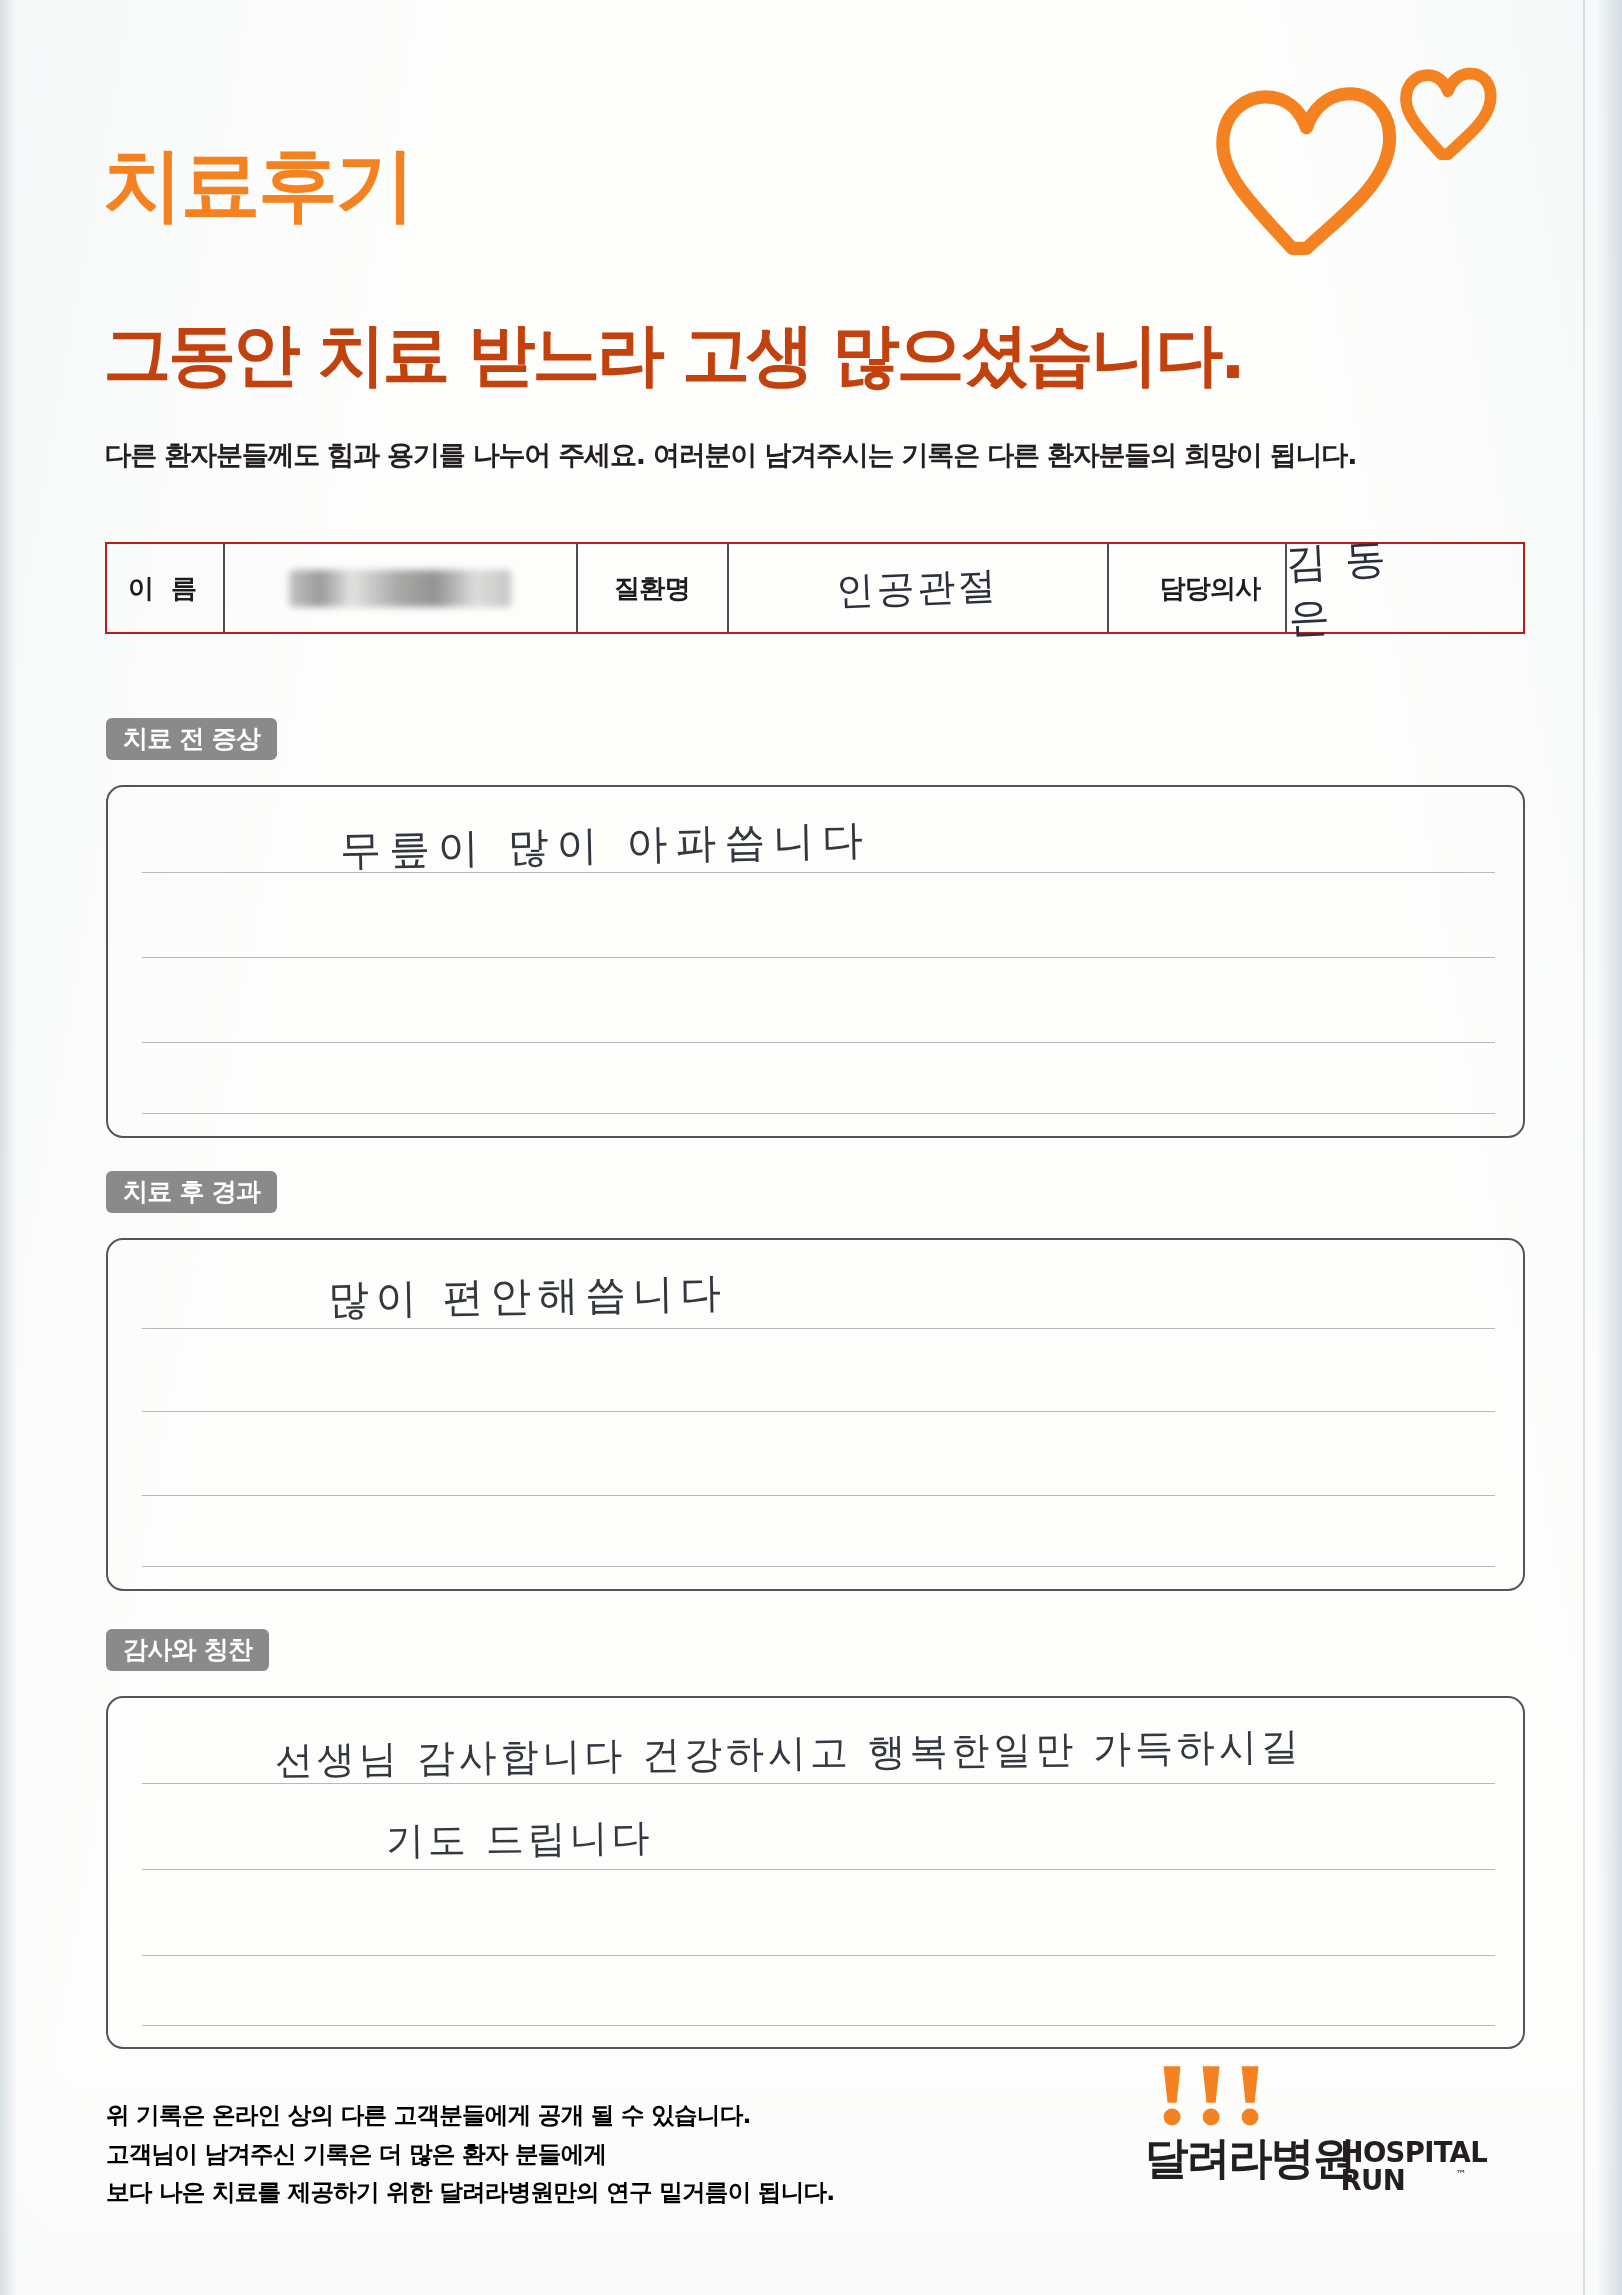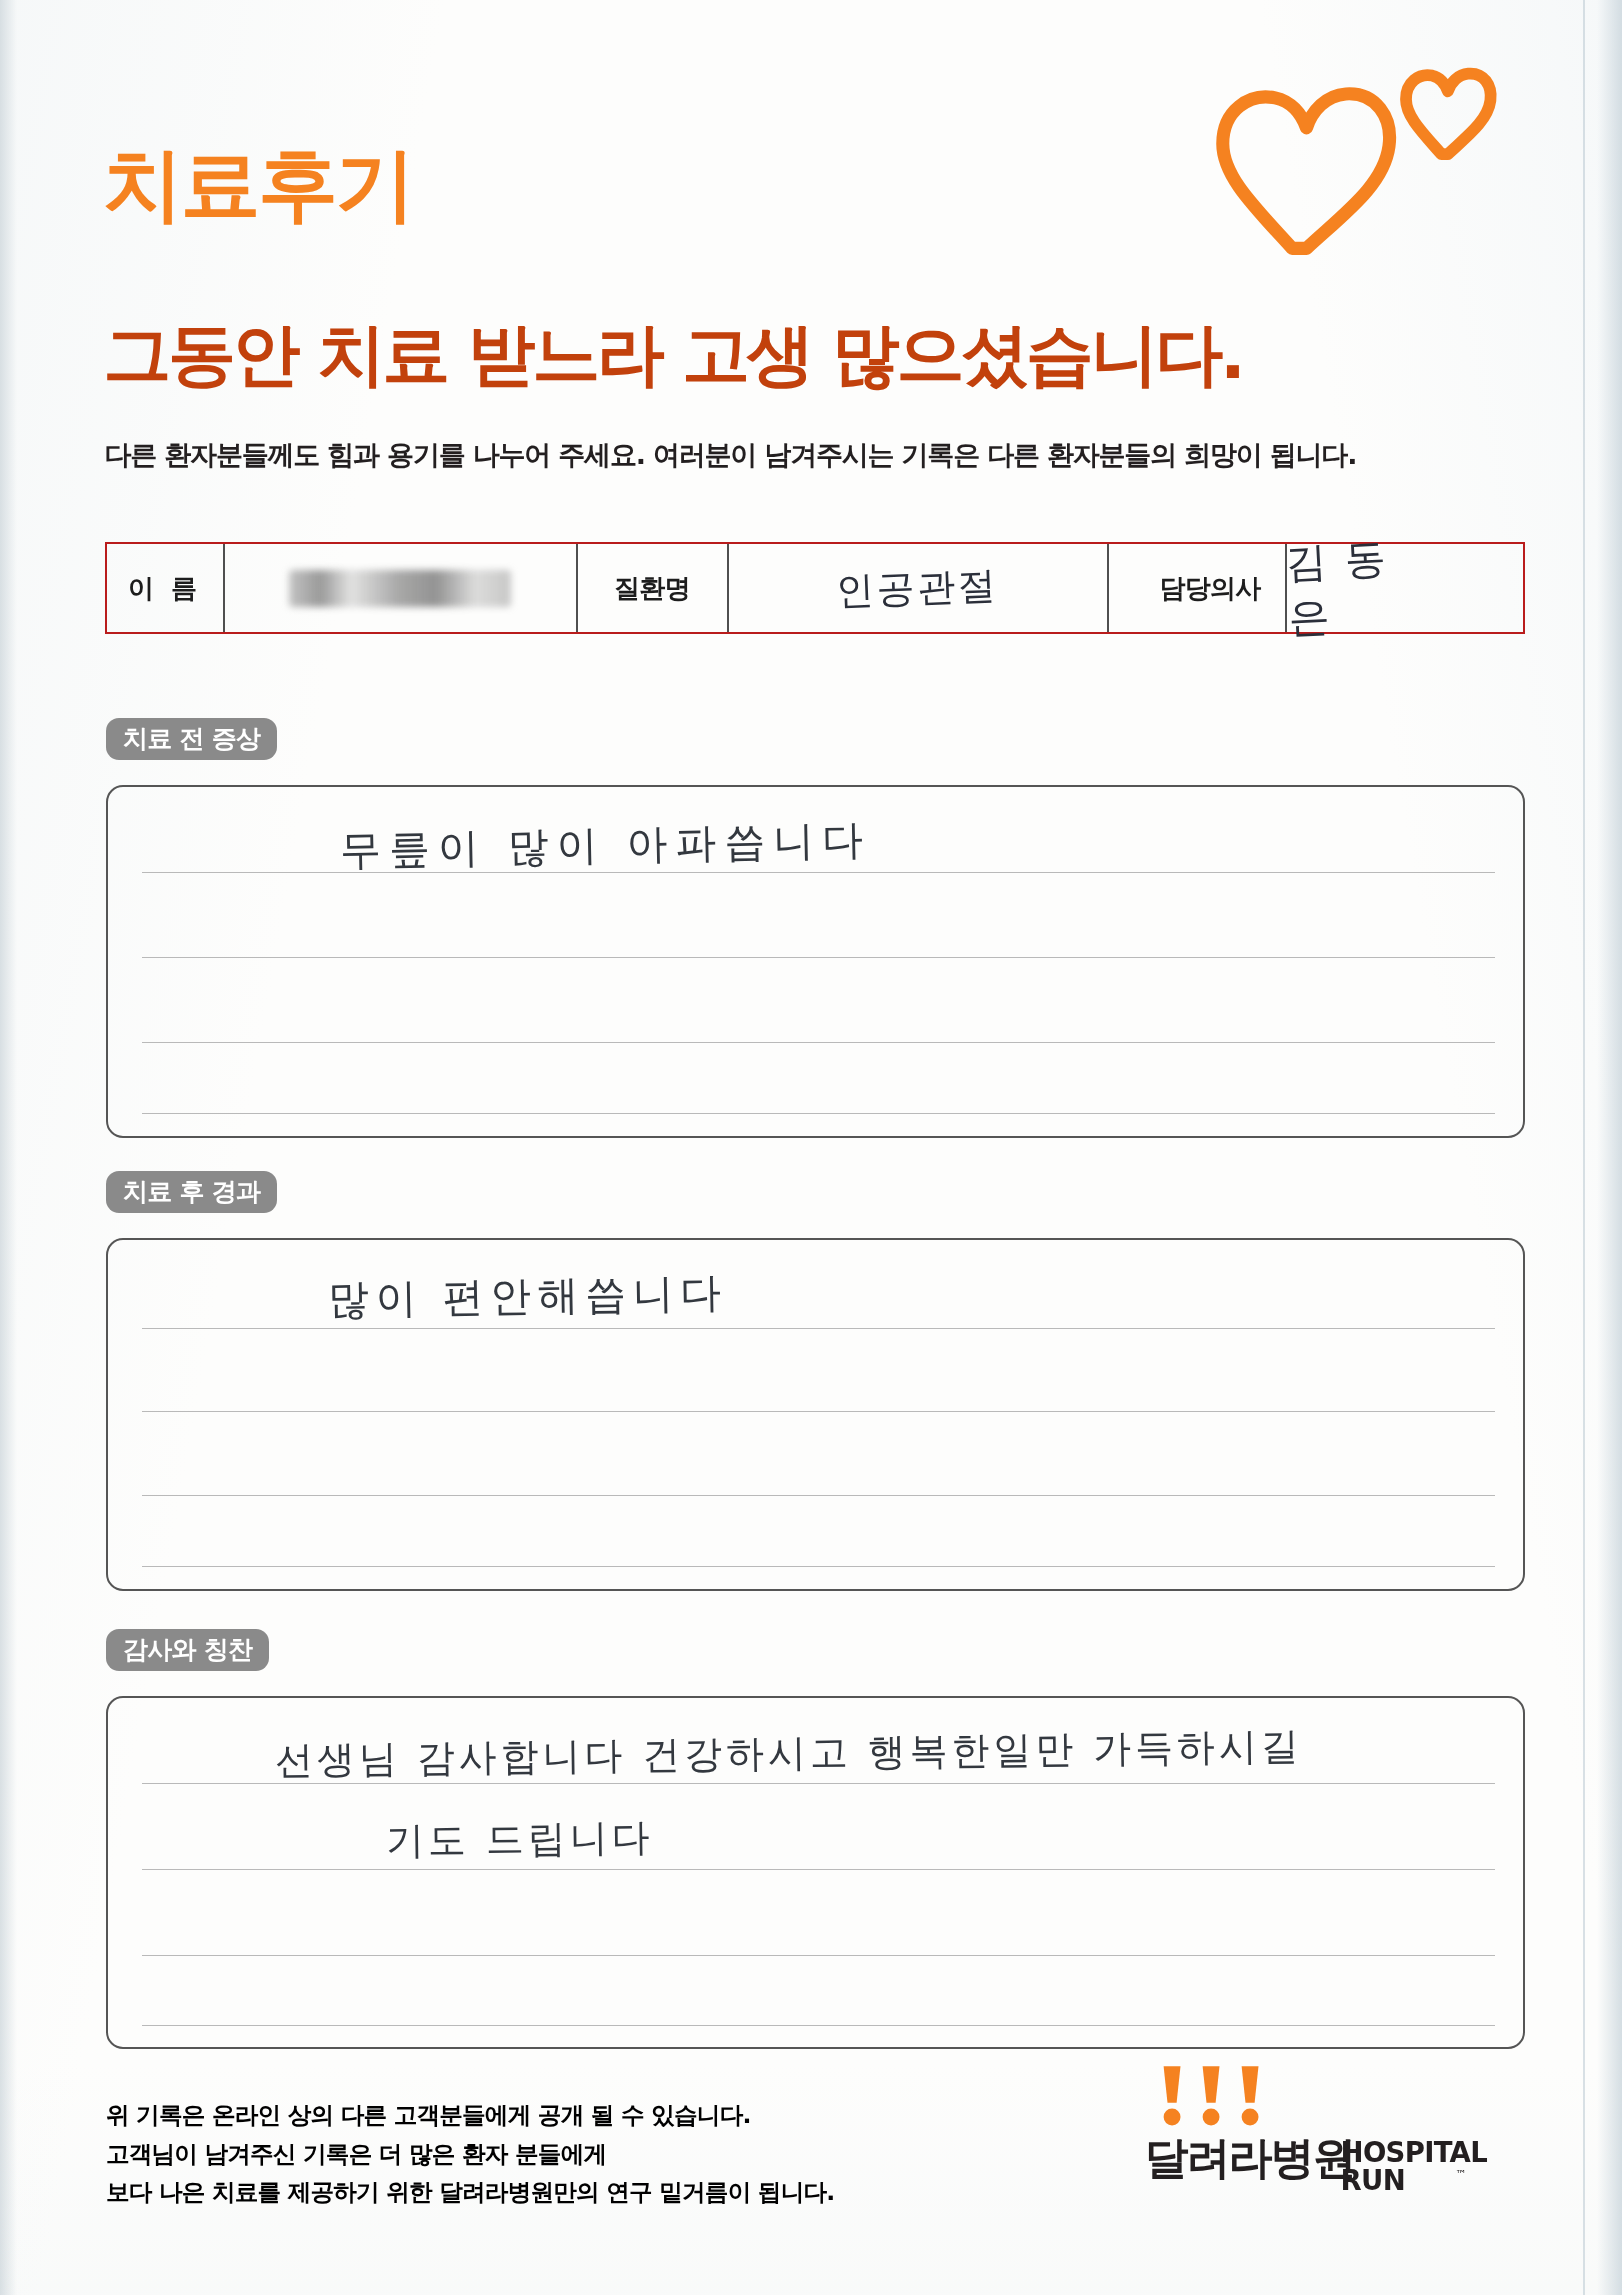--- a/index.html
+++ b/index.html
@@ -155,21 +155,21 @@
 
   
   .section-tag {
     position: absolute;
     background: #8a8a8a;
     color: #ffffff;
     font-size: 25px;
     font-weight: 700;
     letter-spacing: -0.7px;
     padding: 7.9px 17px 9.2px 17px;
-    border-radius: 13px;
+    border-radius: 6px;
     line-height: 1;
   }
   .section-box {
     position: absolute;
     border: 2px solid #555555;
     border-radius: 17px;
     box-sizing: border-box;
     background: transparent;
   }
   .rule {

